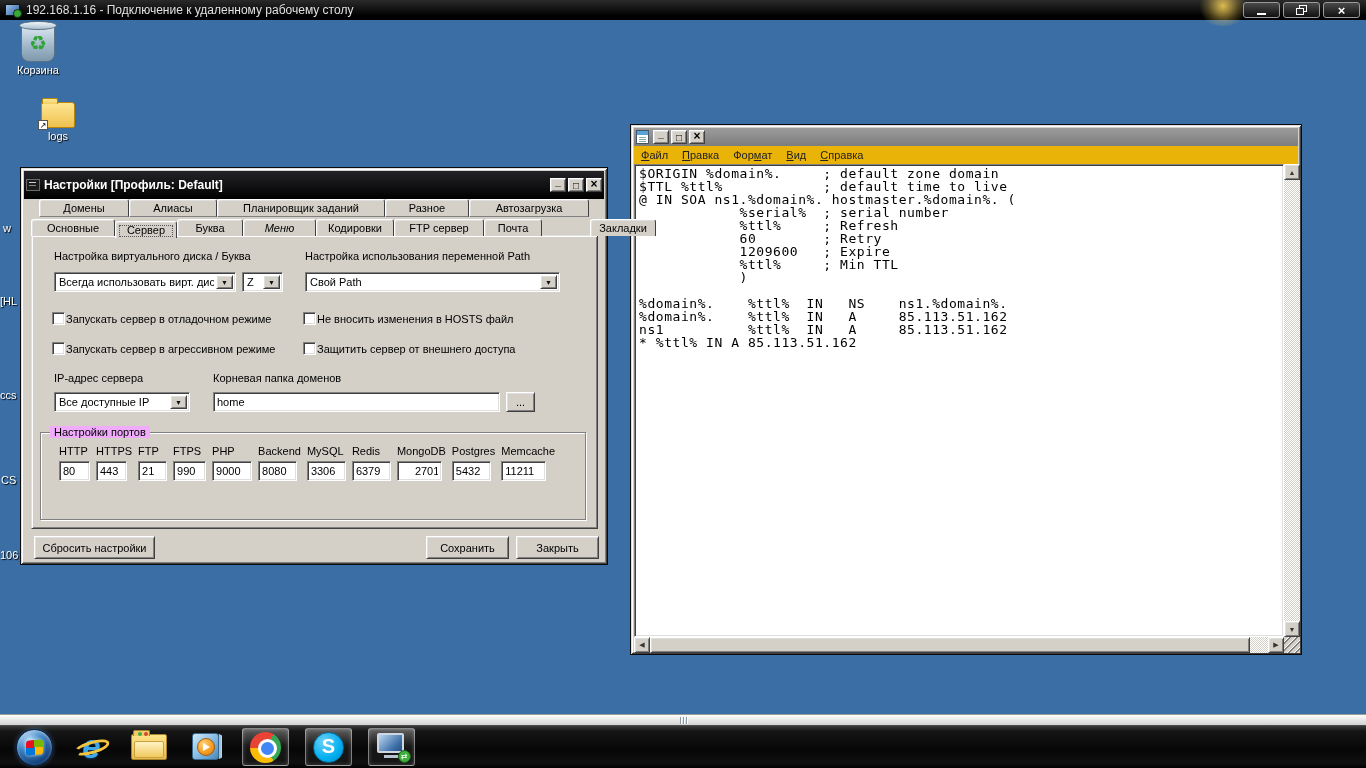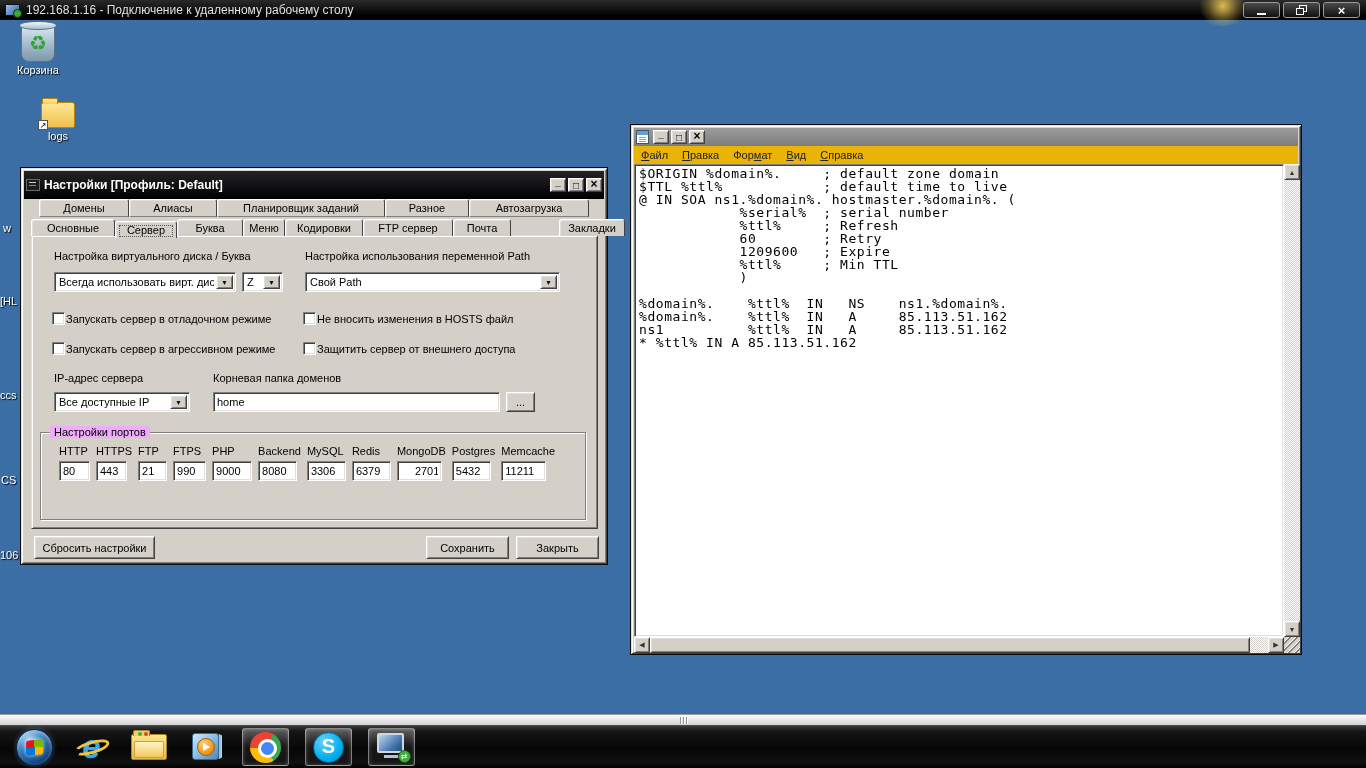--- a/index.html
+++ b/index.html
@@ -280,21 +280,21 @@
       <div class="tab" style="width:88px;">Алиасы</div>
       <div class="tab" style="width:168px;">Планировщик заданий</div>
       <div class="tab" style="width:84px;">Разное</div>
       <div class="tab" style="width:120px;">Автозагрузка</div>
     </div>
 
     <div class="tabrow tabrow2" style="left:10px; top:49px; height:19px;">
       <div class="tab" style="width:84px;">Основные</div>
       <div class="tab tab-active" style="width:62px;">Сервер</div>
       <div class="tab" style="width:66px;">Буква</div>
-      <div class="tab" style="width:42px;">Меню</div>
+      <div class="tab" style="width:73px;font-style:italic;">Меню</div>
       <div class="tab" style="width:78px;">Кодировки</div>
       <div class="tab" style="width:90px;">FTP сервер</div>
       <div class="tab" style="width:58px;">Почта</div>
       <div class="tab" style="width:66px;margin-left:48px;">Закладки</div>
     </div>
 
     <div class="tab-panel">
 
       <div class="flabel" style="left:22px; top:14px;">Настройка виртуального диска / Буква</div>
       <div class="flabel" style="left:273px; top:14px;">Настройка использования переменной Path</div>

